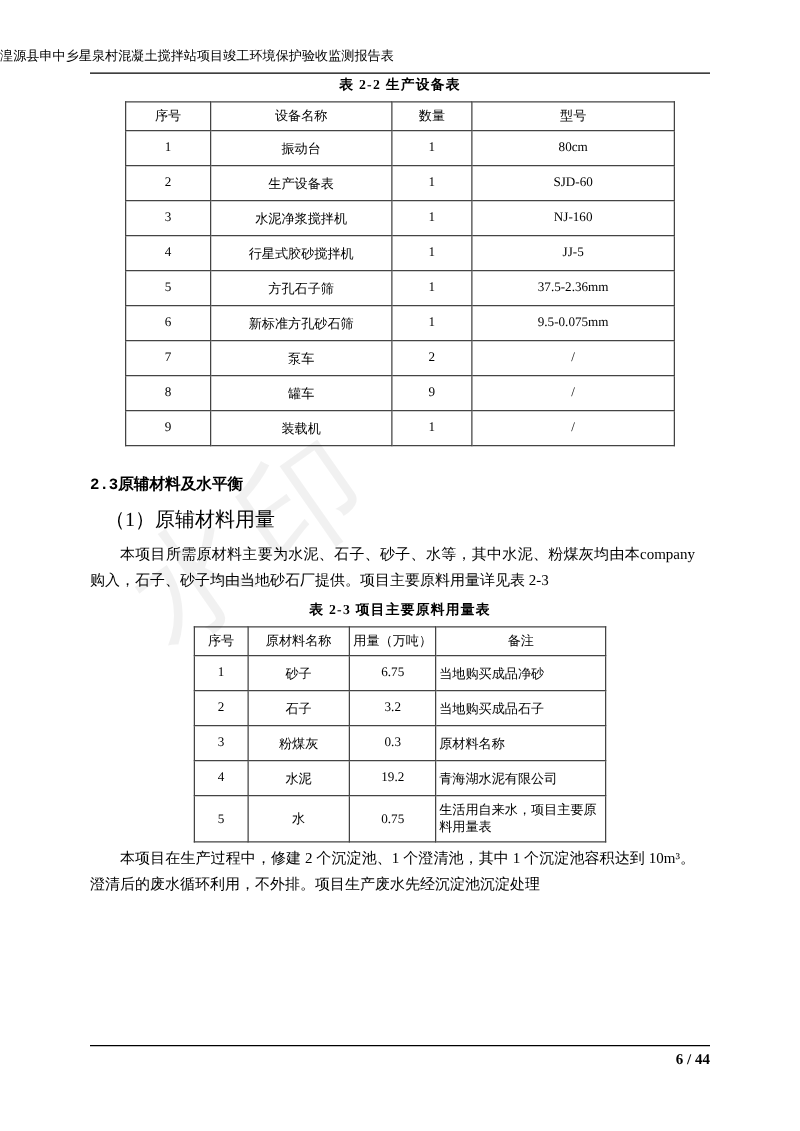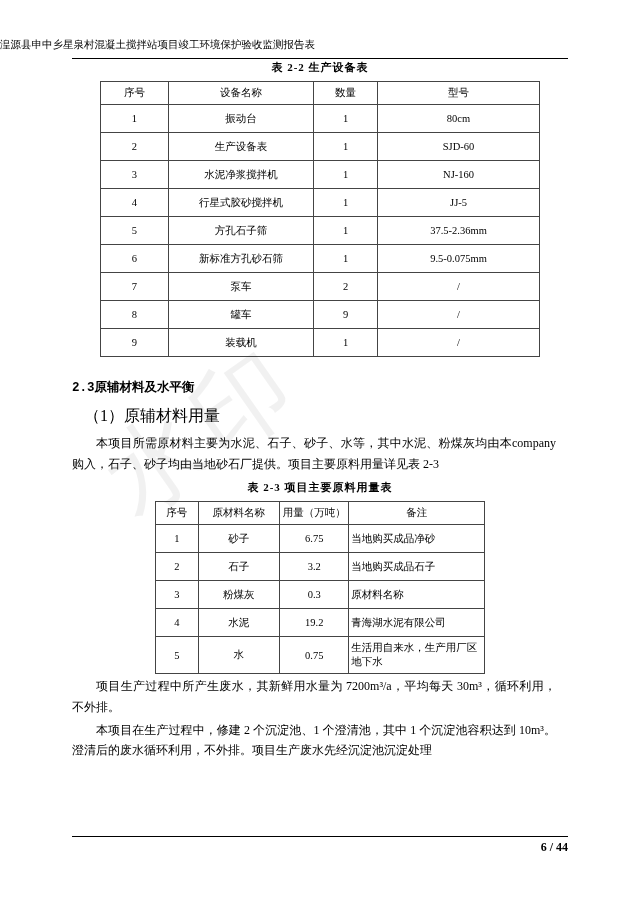--- a/index.html
+++ b/index.html
@@ -253,26 +253,25 @@
         <tr>
           <td class="d0">4</td>
           <td class="d1">水泥</td>
           <td class="d2">19.2</td>
           <td class="d3 note">青海湖水泥有限公司</td>
         </tr>
         <tr>
           <td class="d0">5</td>
           <td class="d1">水</td>
           <td class="d2">0.75</td>
-          <td class="d3 note">生活用自来水，生产用厂区地下水</td>
+          <td class="d3 note">生活用自来水，项目主要原料用量表</td>
         </tr>
       </tbody>
     </table>
 
-    <p class="body">项目生产过程中所产生废水，其新鲜用水量为 7200m³/a，平均每天 30m³，循环利用，不外排。</p>
     <p class="body">本项目在生产过程中，修建 2 个沉淀池、1 个澄清池，其中 1 个沉淀池容积达到 10m³。澄清后的废水循环利用，不外排。项目生产废水先经沉淀池沉淀处理</p>
 
   </div>
 
   <div class="footer-rule"></div>
   <div class="page-num">6 / 44</div>
 
 </div>
 
 </body></html>

